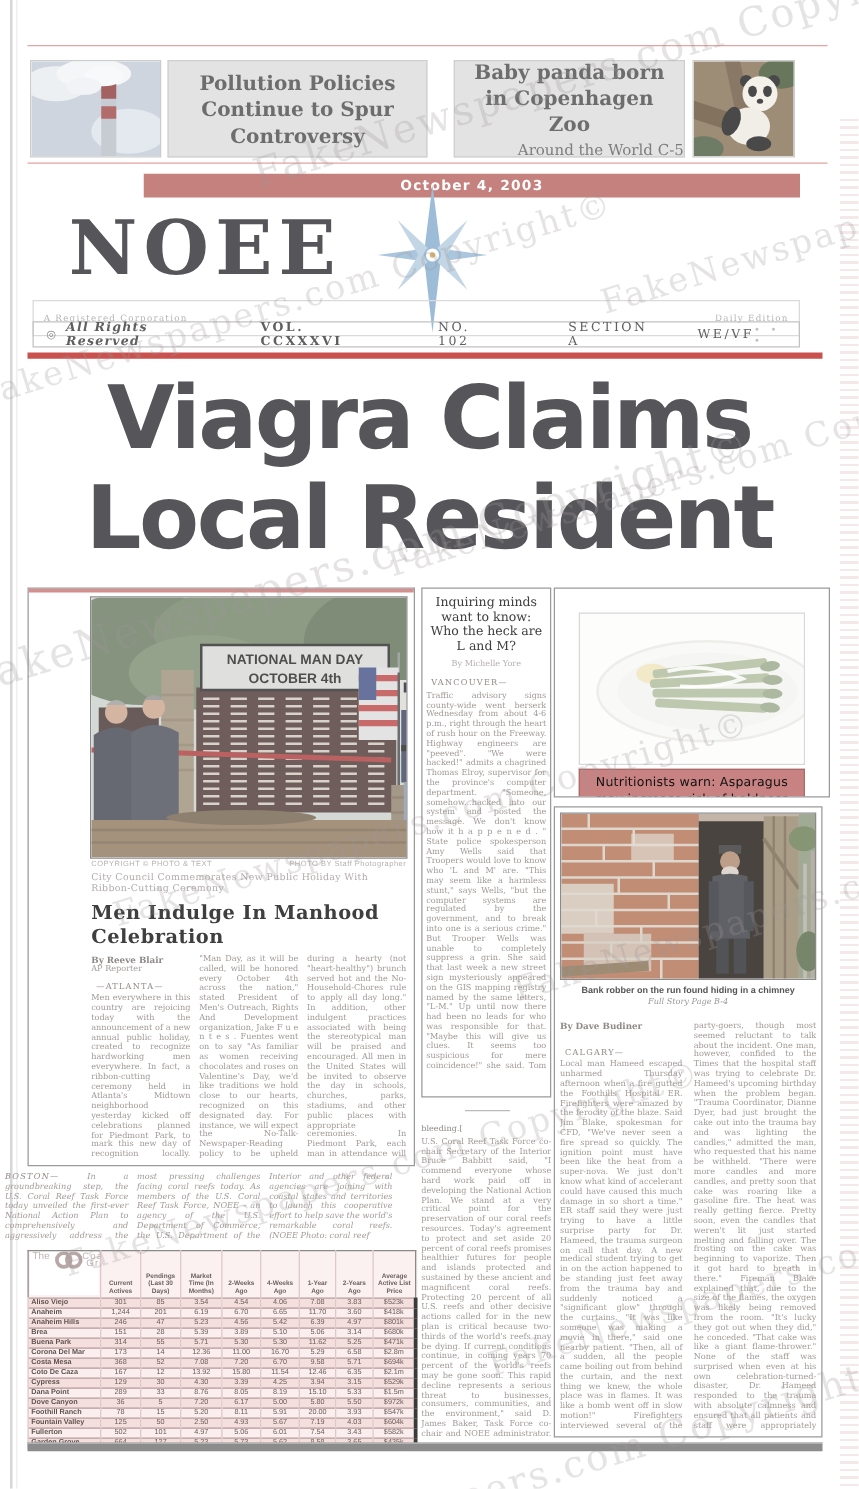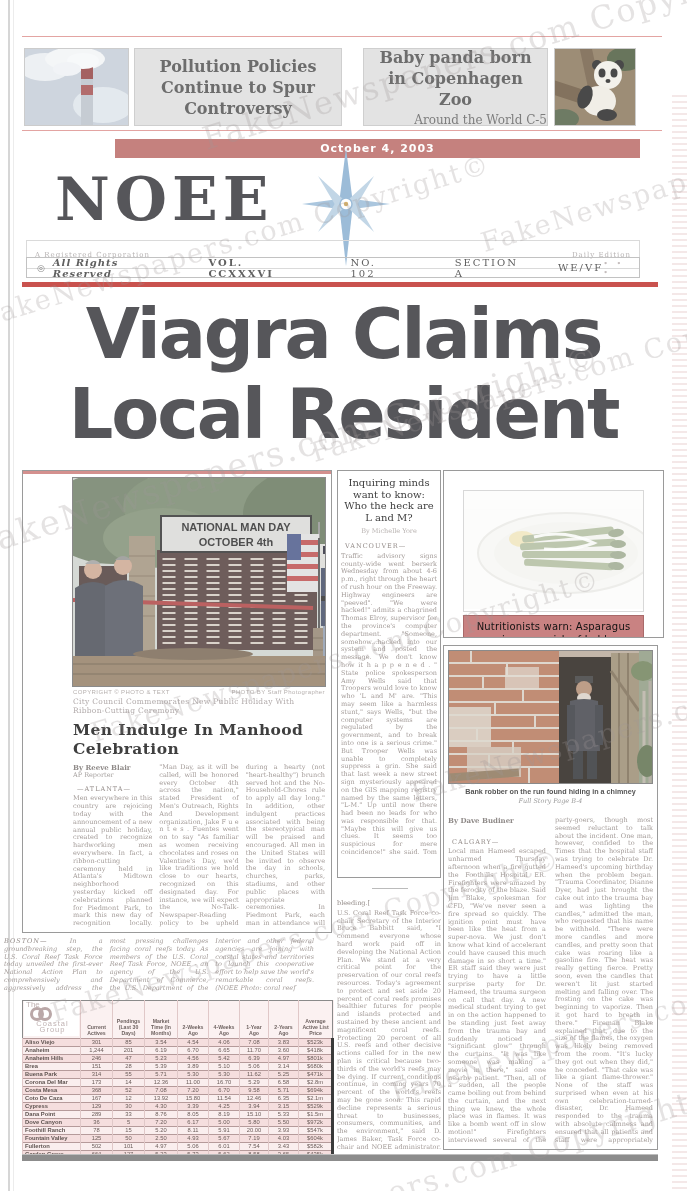--- a/index.html
+++ b/index.html
@@ -72,21 +72,21 @@
       font-family:"Liberation Sans",sans-serif;background:#faeeee;border:1px solid #8a8a8a;}
   .realty th,.realty td{padding:0 1px;overflow:hidden;}
   .realty thead th{font-size:5.2px;line-height:6px;font-weight:bold;color:#6e6260;vertical-align:bottom;
       text-align:center;padding-bottom:2px;background:#fbf1f1;}
   .realty tbody th{font-size:5.8px;line-height:7px;text-align:left;color:#5f5451;padding-left:2px;}
   .realty tbody td{font-size:5.8px;line-height:7px;text-align:center;color:#6b5d5a;}
   .realty tbody tr{border-top:1px solid #b59a9a;}
   .realty td,.realty th{border-left:1px solid #e0c8c8;}
   .realty .colprice{border-right:3px solid #3a3a3a;}
   .realty tbody tr:nth-of-type(odd){background:#f5dede;}
-  .logo{height:34px;display:flex;flex-direction:column;align-items:flex-start;padding:1px 0 0 2px;background:#ffffff;}
+  .logo{height:34px;display:flex;flex-direction:row;align-items:flex-start;padding:1px 0 0 2px;background:#ffffff;}
   .logo-the{font-family:"Liberation Sans",sans-serif;font-size:8px;color:#c0b2b2;font-weight:normal;text-align:left;}
   .logo-circles{display:flex;margin:-1px 0 0 4px;}
   .logo-circles span{display:block;width:14px;height:14px;border:3px solid #baa8a8;border-radius:50%;box-sizing:border-box;}
   .logo-circles span+span{margin-left:-6px;}
   .logo-name{font-family:"Liberation Sans",sans-serif;font-size:7.5px;letter-spacing:1px;color:#c0b2b2;font-weight:normal;}
   
   .midbox{left:337px;top:470px;width:104px;height:408px;padding:4px 3px;}
   .mid-headline{font-size:10px;line-height:11.5px;text-align:center;color:#3e3e3e;margin-top:2px;}
   .mid-byline{text-align:center;font-size:6.5px;color:#b8b2b0;margin:4px 0 6px 0;}
   .mid-body{height:316px;overflow:hidden;}

